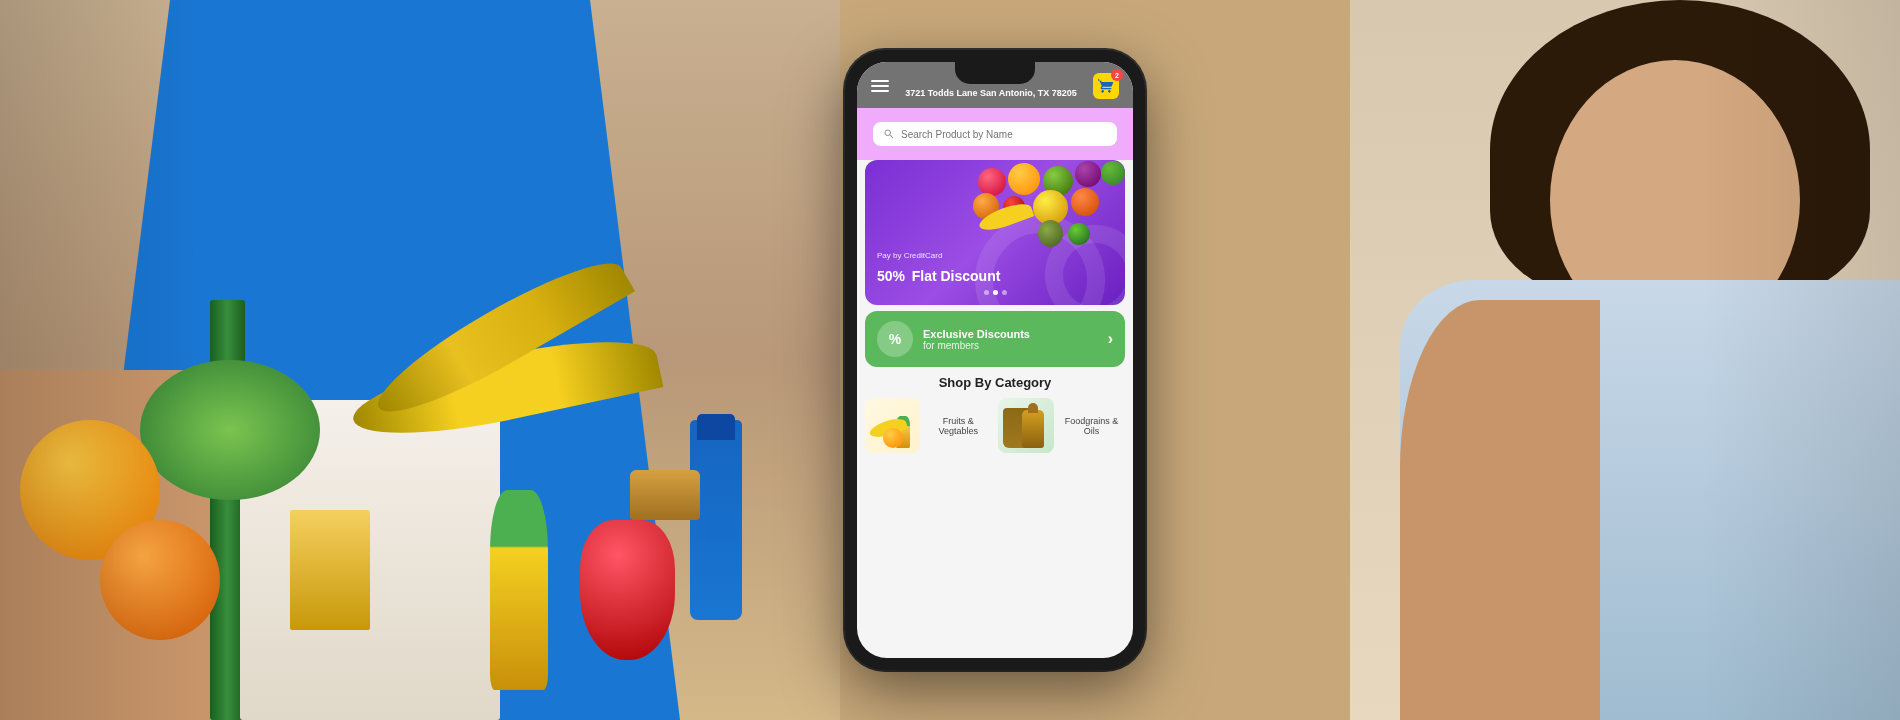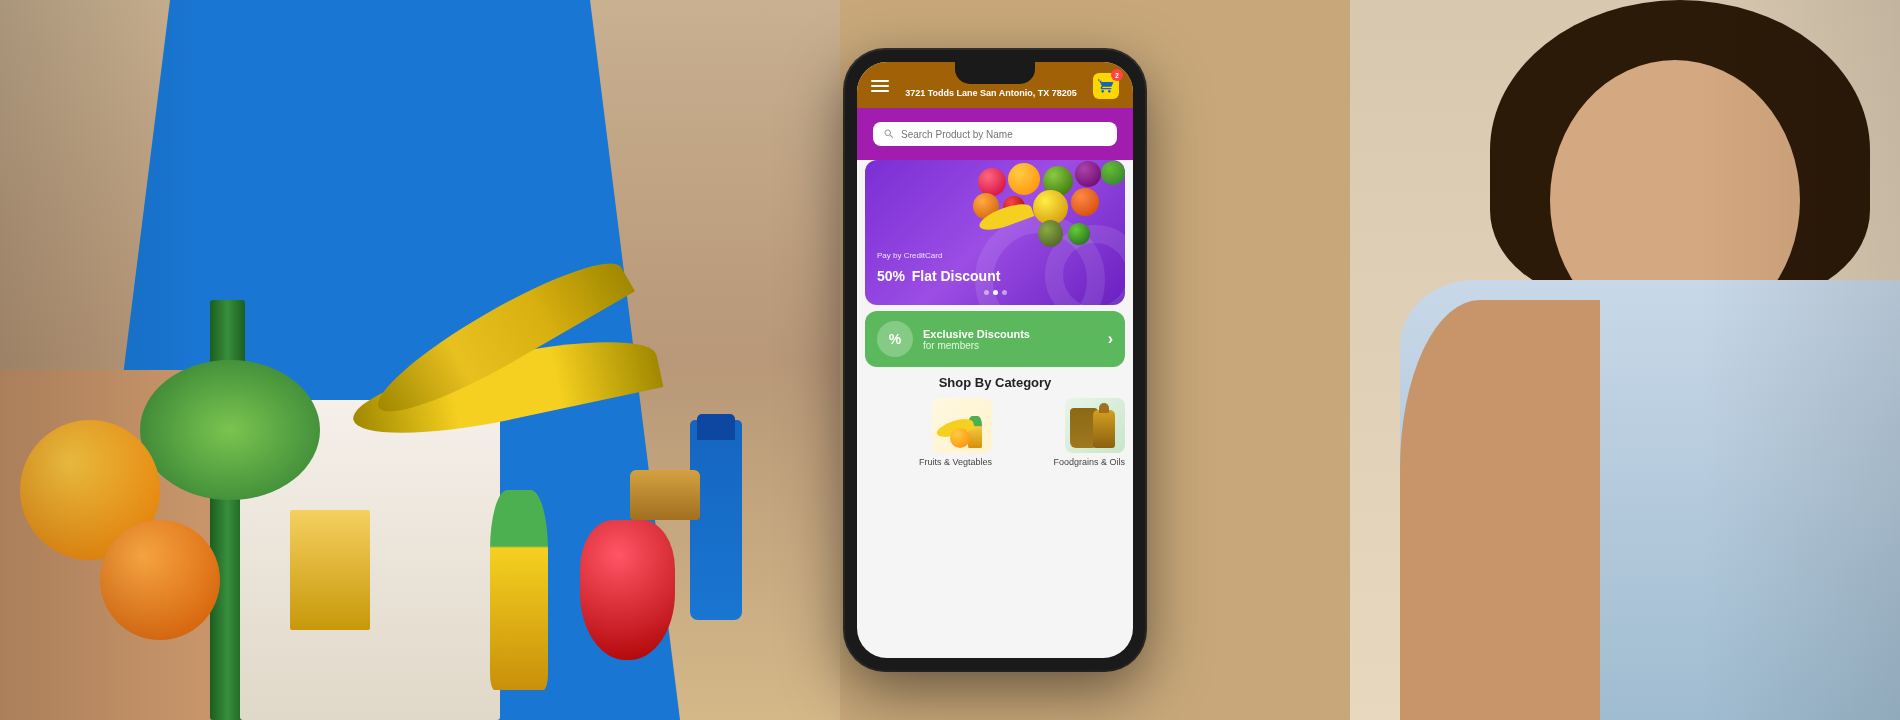--- a/index.html
+++ b/index.html
@@ -38,21 +38,21 @@
       width: 100%;
       height: 100%;
       background: #f5f5f5;
       border-radius: 30px;
       overflow: hidden;
       position: relative;
     }
 
     
     .app-header {
-      background: #a16207;
+      background: #737373;
       padding: 10px 14px 8px;
       display: flex;
       align-items: center;
     }
 
     .hamburger-icon {
       display: flex;
       flex-direction: column;
       gap: 3px;
       cursor: pointer;
@@ -256,22 +256,22 @@
 
     .category-grid {
       display: flex;
       gap: 6px;
       justify-content: space-between;
     }
 
     .category-item {
       flex: 1;
       display: flex;
-      flex-direction: column;
-      align-items: flex-end;
+      flex-direction: row;
+      align-items: center;
       gap: 4px;
       cursor: pointer;
     }
 
     .category-img {
       width: 60px;
       height: 55px;
       border-radius: 8px;
       display: flex;
       align-items: center;
@@ -458,21 +458,21 @@
               <path d="M7 18c-1.1 0-2 .9-2 2s.9 2 2 2 2-.9 2-2-.9-2-2-2zm10 0c-1.1 0-2 .9-2 2s.9 2 2 2 2-.9 2-2-.9-2-2-2zM5.2 4H2V2H0v2h2l3.6 7.59L4.25 14C4.09 14.31 4 14.65 4 15c0 1.1.9 2 2 2h14v-2H6.42c-.14 0-.25-.11-.25-.25l.03-.12.9-1.63H19c.75 0 1.41-.41 1.75-1.03L23 6H5.2z"></path>
             </svg>
           </div>
 
           <div style="position:absolute;top:-4px;right:-4px;width:12px;height:12px;background:#ff4444;border-radius:50%;display:flex;align-items:center;justify-content:center;">
             <span style="font-size:7px;color:white;font-weight:bold;">2</span>
           </div>
         </div>
       </div>
 
-      <div style="padding:6px 8px;background:#a21caf;">
+      <div style="padding:6px 8px;background:#f0abfc;">
         <div class="search-bar">
           <svg width="12" height="12" viewBox="0 0 24 24" fill="#999">
             <path d="M15.5 14h-.79l-.28-.27C15.41 12.59 16 11.11 16 9.5 16 5.91 13.09 3 9.5 3S3 5.91 3 9.5 5.91 16 9.5 16c1.61 0 3.09-.59 4.23-1.57l.27.28v.79l5 4.99L20.49 19l-4.99-5zm-6 0C7.01 14 5 11.99 5 9.5S7.01 5 9.5 5 14 7.01 14 9.5 11.99 14 9.5 14z"></path>
           </svg>
           <input class="search-input-field" type="text" readonly="" placeholder="Search Product by Name" style="">
         </div>
       </div>
 
       <div class="promo-banner">
         <div class="banner-circle1"></div>

